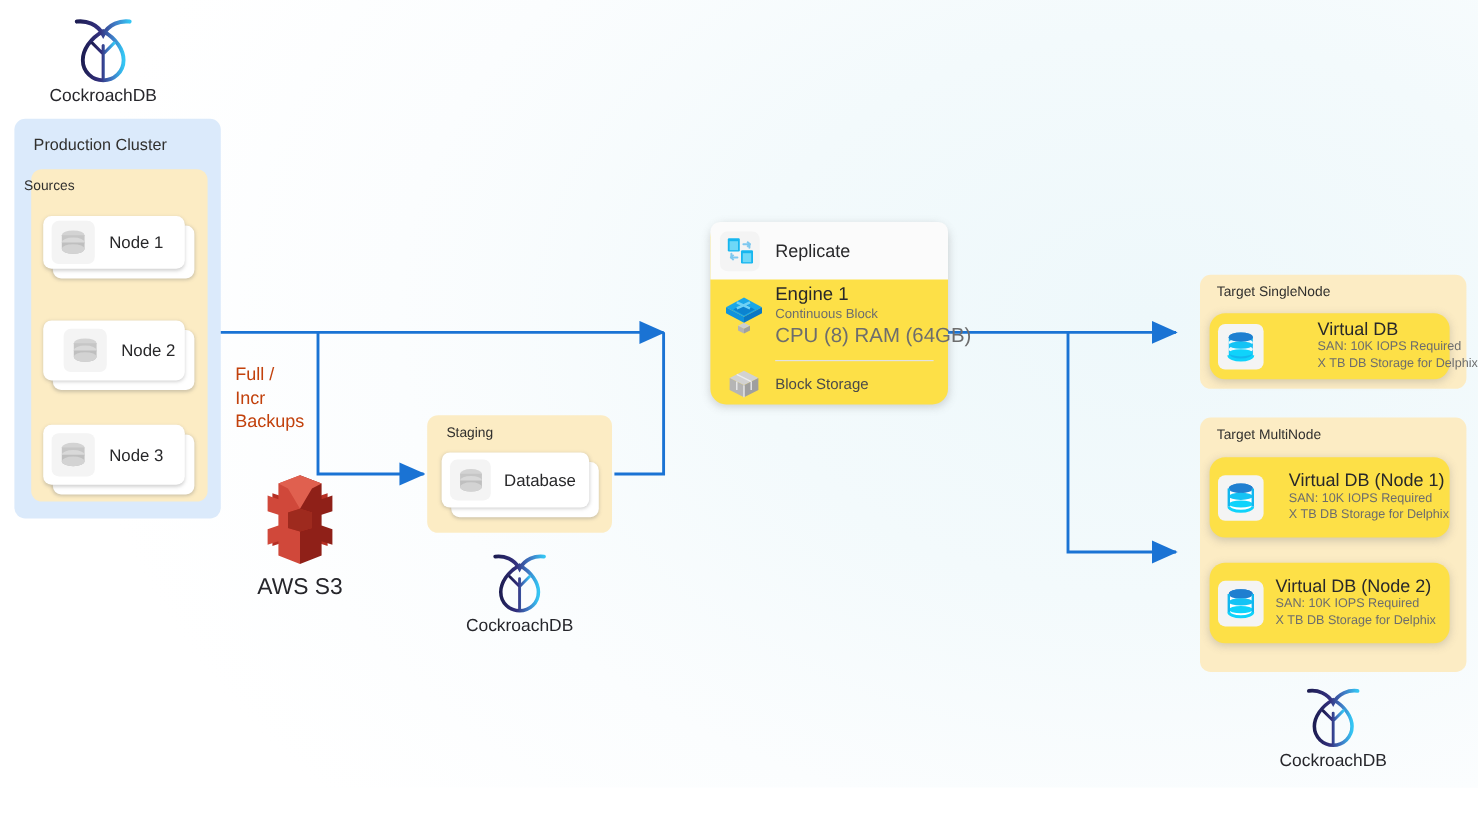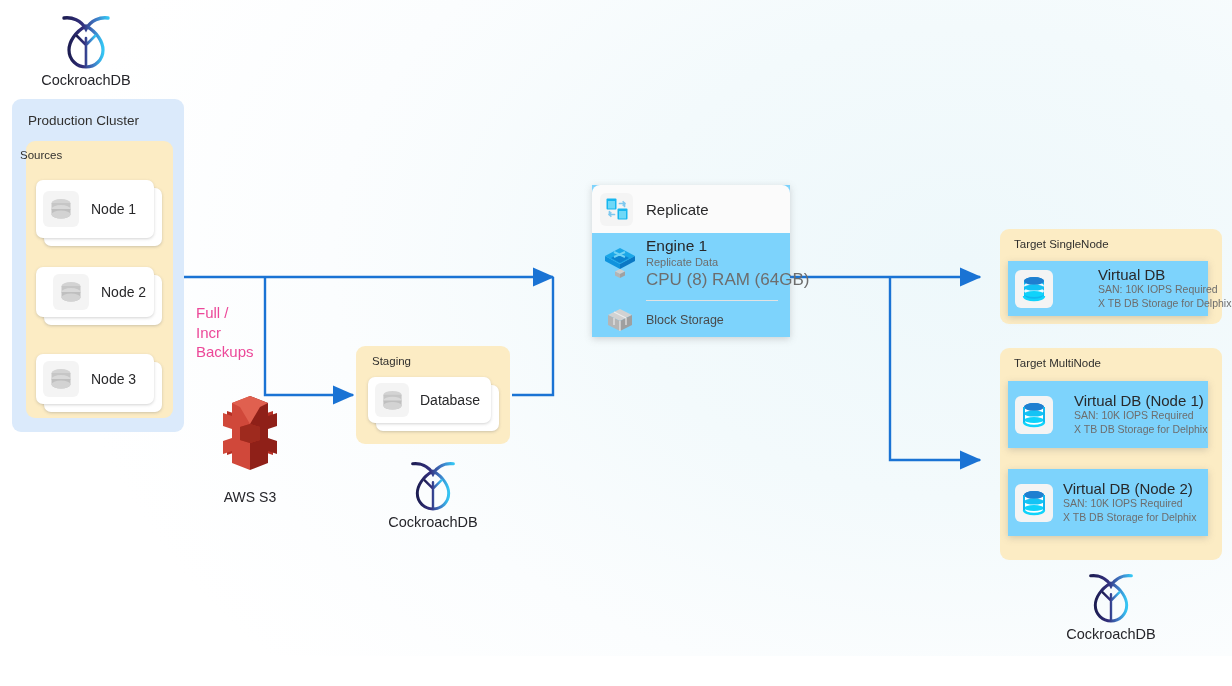--- a/index.html
+++ b/index.html
@@ -83,22 +83,22 @@
   }
   .card-sub {
     color: #6d6d6d;
     white-space: nowrap;
     line-height: 1.32;
   }
 
   
   .panel {
     position: absolute;
-    background: #7dd3fc;
-    border-radius: 0;
+    background: #fde047;
+    border-radius: 13px;
     box-shadow: 0 2px 7px rgba(120,120,120,0.30);
     box-sizing: border-box;
   }
   .panel-row {
     display: flex;
     align-items: center;
     box-sizing: border-box;
   }
   .panel-divider {
     position: absolute;
@@ -108,21 +108,21 @@
 
   
   .logo-wrap { position: absolute; text-align: center; }
   .logo-caption {
     color: #26262b;
     white-space: nowrap;
     margin-top: 2px;
   }
   .free-label {
     position: absolute;
-    color: #ec4899;
+    color: #c2410c;
     line-height: 1.30;
     white-space: pre-line;
   }
 
   svg { display: block; }
 </style>
 </head>
 <body>
 
 <div id="canvas">
@@ -163,21 +163,21 @@
     </svg>
     <div class="logo-caption" style="font-size:14.5px;">CockroachDB</div>
   </div>
 
   <div class="group-box group-blue" style="left:12px;top:99px;width:172px;height:333px;"></div>
   <div class="group-label" style="left:28px;top:113px;font-size:13.5px;">Production Cluster</div>
 
   <div class="group-box group-cream" style="left:26px;top:141px;width:147px;height:277px;"></div>
   <div class="group-label" style="left:20px;top:149px;font-size:11.5px;">Sources</div>
 
-  <div class="card" style="left:36px;top:180px;width:118px;height:58px;">
+  <div class="card" style="left:36px;top:180px;width:118px;height:44px;">
     <div class="back"></div>
     <div class="front" style="padding-left:7px;">
       <span class="icon-tile" style="width:36px;height:36px;">
         <svg width="24" height="26" viewBox="0 0 24 26">
           <ellipse cx="12" cy="7" rx="9.5" ry="4" fill="#d3d3d3"></ellipse>
           <path d="M2.5,7 L2.5,13 A9.5,4 0 0 0 21.5,13 L21.5,7 Z" fill="#c6c6c6"></path>
           <ellipse cx="12" cy="13" rx="9.5" ry="4" fill="#d9d9d9"></ellipse>
           <path d="M2.5,13 L2.5,18.5 A9.5,4 0 0 0 21.5,18.5 L21.5,13 Z" fill="#bfbfbf"></path>
           <ellipse cx="12" cy="18.5" rx="9.5" ry="4" fill="#d3d3d3"></ellipse>
         </svg>
@@ -223,21 +223,21 @@
 Backups</div>
 
   <div class="logo-wrap" style="left:200px;top:393px;width:100px;">
     <svg width="70" height="80" viewBox="0 0 70 80" style="margin:0 auto;">
       <path d="M24,8 L46,8 L46,22 L58,18 L58,30 L46,33 L46,47 L58,50 L58,62 L46,58 L46,72 L24,72 L24,58 L12,62 L12,50 L24,47 L24,33 L12,30 L12,18 L24,22 Z" fill="#b62f24"></path>
       <path d="M35,3 L53,10 L53,23 L62,20 L62,33 L53,36 L53,45 L62,48 L62,61 L53,58 L53,70 L35,77 L35,50 L45,47 L45,34 L35,31 Z" fill="#8f2018"></path>
       <path d="M35,3 L17,10 L17,23 L8,20 L8,33 L17,36 L17,45 L8,48 L8,61 L17,58 L17,70 L35,77 L35,50 L25,47 L25,34 L35,31 Z" fill="#d0483a"></path>
       <path d="M35,3 L53,10 L45,14 L35,31 L25,14 L17,10 Z" fill="#e0604f"></path>
       <path d="M25,34 L35,31 L45,34 L45,47 L35,50 L25,47 Z" fill="#9e2a1e"></path>
     </svg>
-    <div class="logo-caption" style="font-size:14px;margin-top:16px;">AWS S3</div>
+    <div class="logo-caption" style="font-size:19px;margin-top:6px;">AWS S3</div>
   </div>
 
   <div class="group-box group-cream" style="left:356px;top:346px;width:154px;height:98px;"></div>
   <div class="group-label" style="left:372px;top:355px;font-size:11.5px;">Staging</div>
 
   <div class="card" style="left:368px;top:377px;width:123px;height:46px;">
     <div class="back"></div>
     <div class="front" style="padding-left:7px;">
       <span class="icon-tile" style="width:34px;height:34px;">
         <svg width="23" height="25" viewBox="0 0 24 26">
@@ -295,21 +295,21 @@
           <path d="M4,11 L19,19 L19,24 L4,16 Z" fill="#0f93dd"></path>
           <path d="M34,11 L19,19 L19,24 L34,16 Z" fill="#0a78c4"></path>
           <path d="M13,7 L24,12 M24,7 L13,12" stroke="#6fd2f5" stroke-width="2" fill="none"></path>
           <path d="M19,24 L24,26.5 L19,29 L14,26.5 Z" fill="#cfcfcf"></path>
           <path d="M14,26.5 L19,29 L19,33 L14,30.5 Z" fill="#b4b4b4"></path>
           <path d="M24,26.5 L19,29 L19,33 L24,30.5 Z" fill="#a0a0a0"></path>
         </svg>
       </span>
       <span style="margin-left:6px;">
         <span class="card-title" style="font-size:15.5px;display:block;">Engine 1</span>
-        <span class="card-sub" style="font-size:11px;display:block;">Replicate Data</span>
+        <span class="card-sub" style="font-size:11px;display:block;">Continuous Block</span>
         <span class="card-sub" style="font-size:17px;display:block;">CPU (8) RAM (64GB)</span>
       </span>
     </div>
 
     <div class="panel-divider" style="left:54px;top:115px;width:132px;"></div>
 
     <div style="position:absolute;left:0;top:118px;width:100%;height:34px;display:flex;align-items:center;padding-left:8px;box-sizing:border-box;">
       <span style="width:40px;flex:none;display:flex;justify-content:center;">
         <svg width="30" height="28" viewBox="0 0 30 28">
           <path d="M15,3 L27,9 L15,15 L3,9 Z" fill="#d2d2d2"></path>

